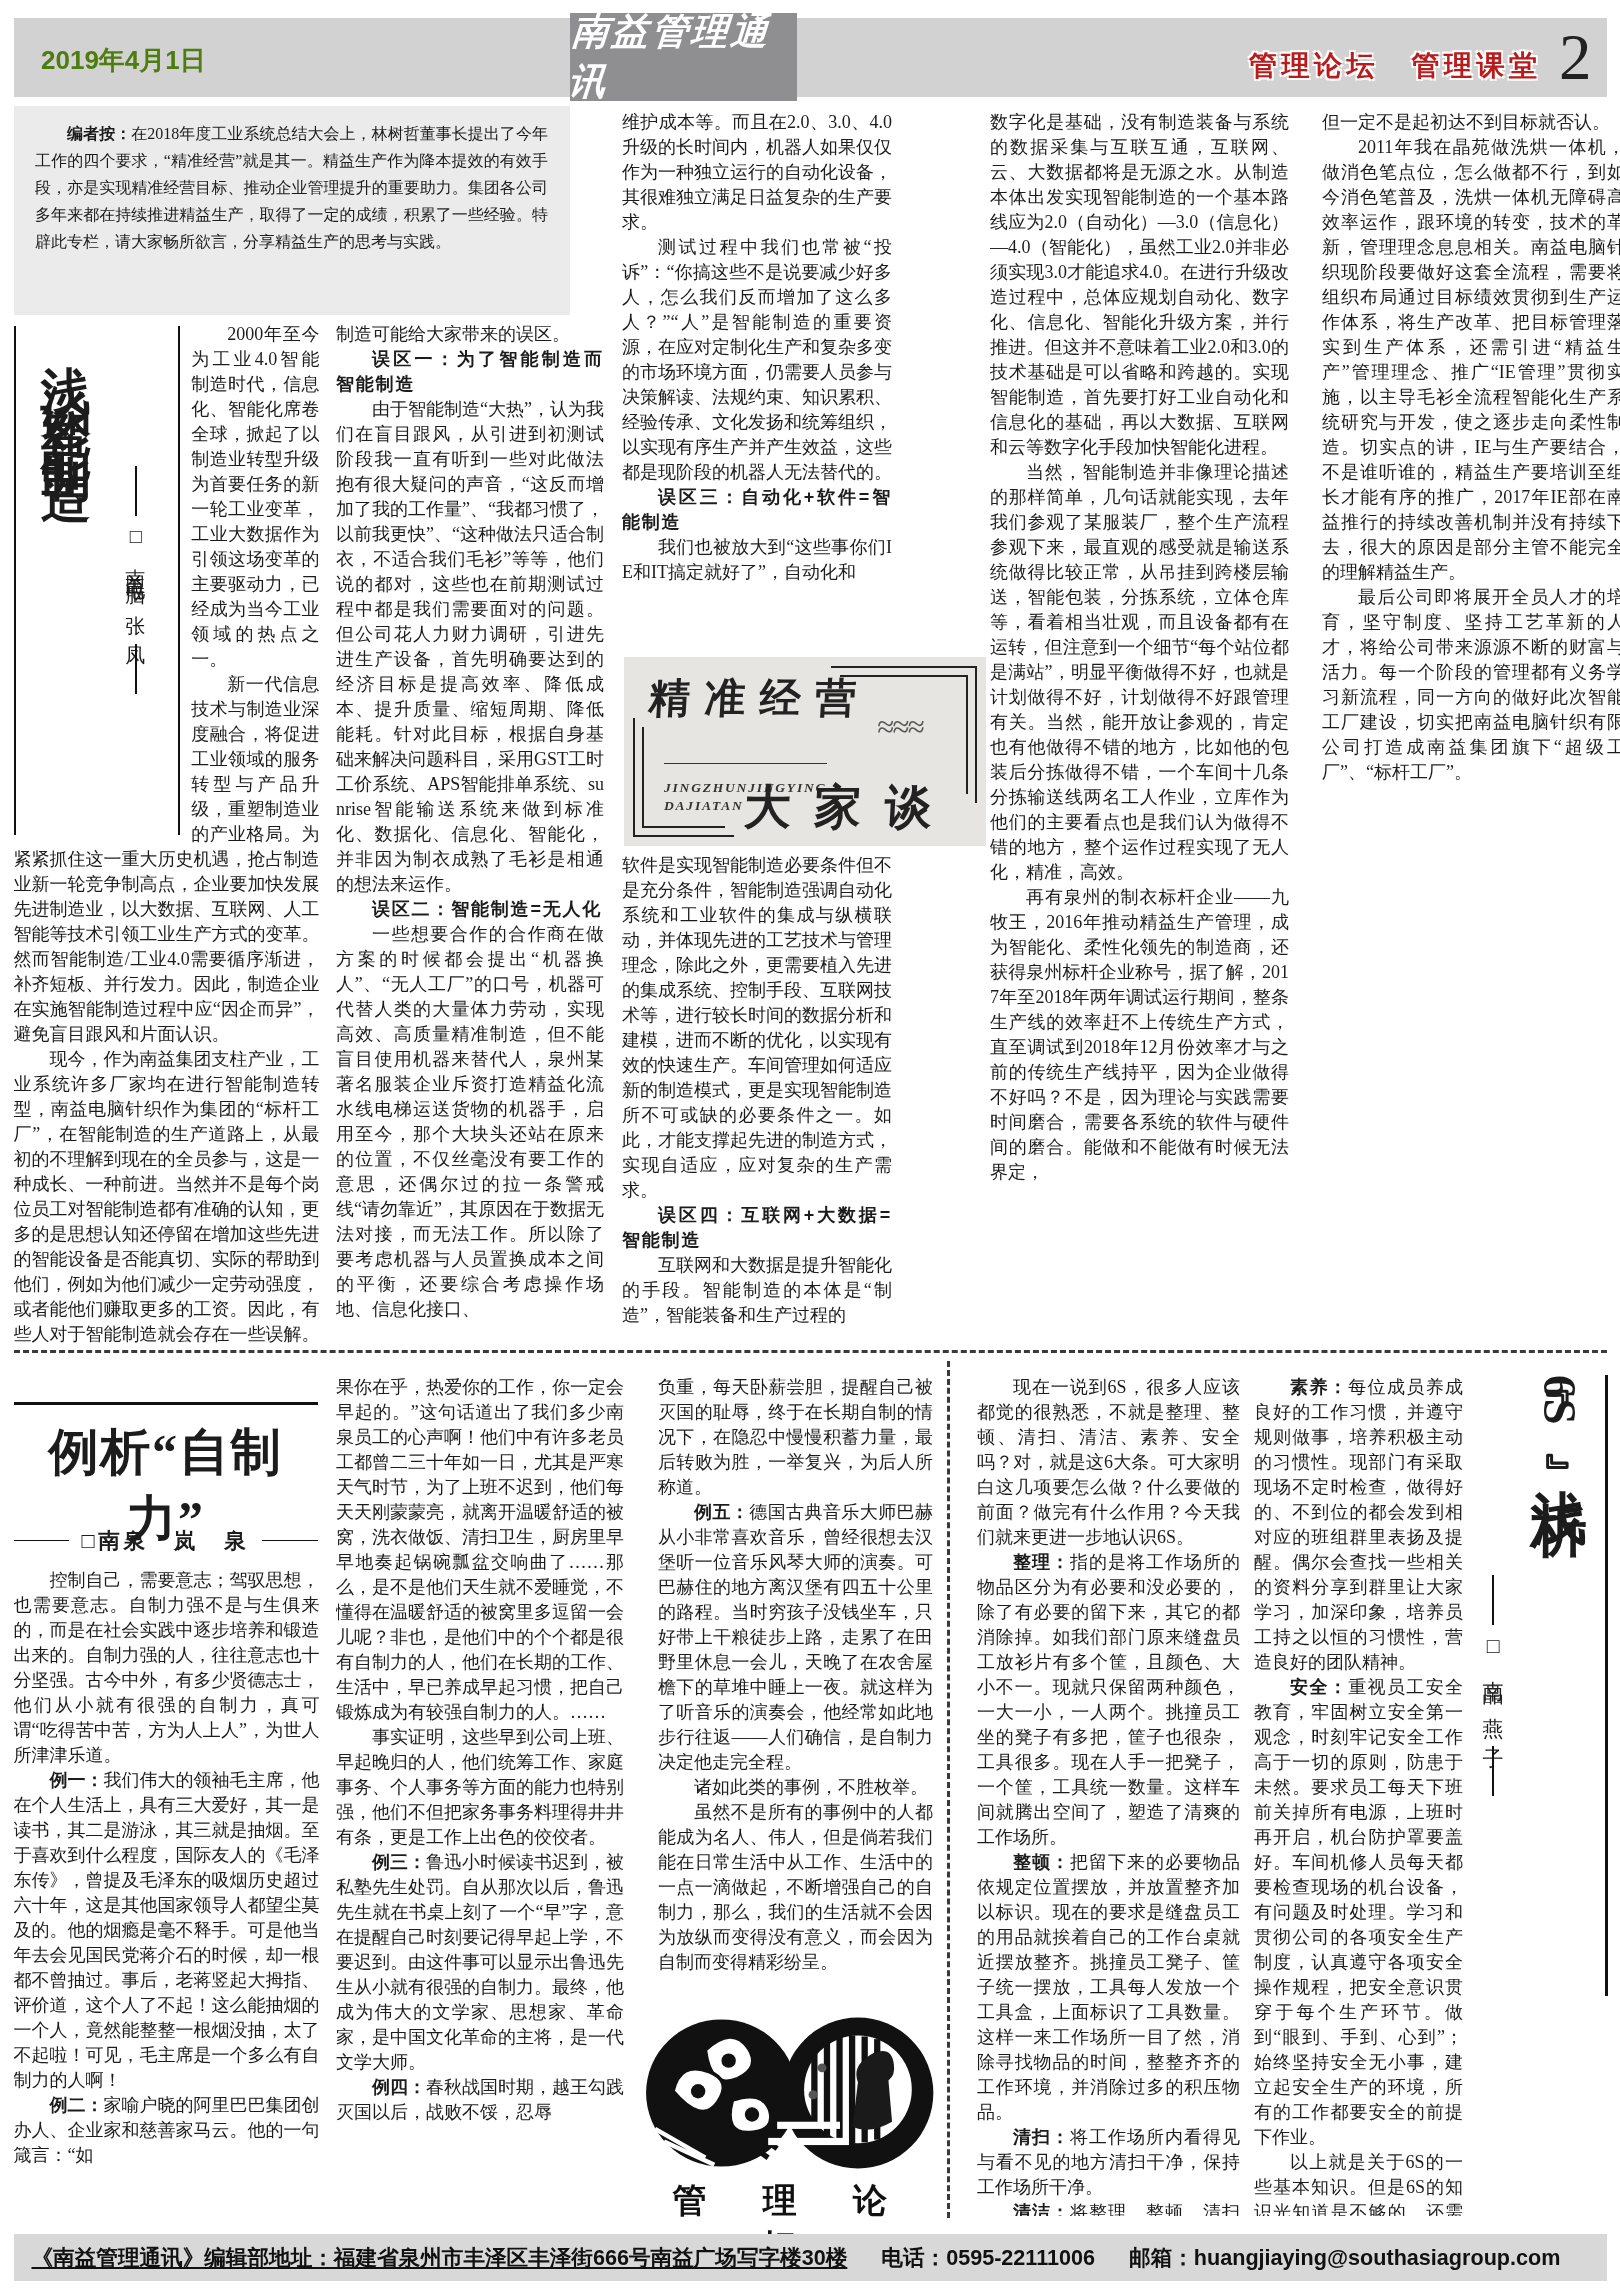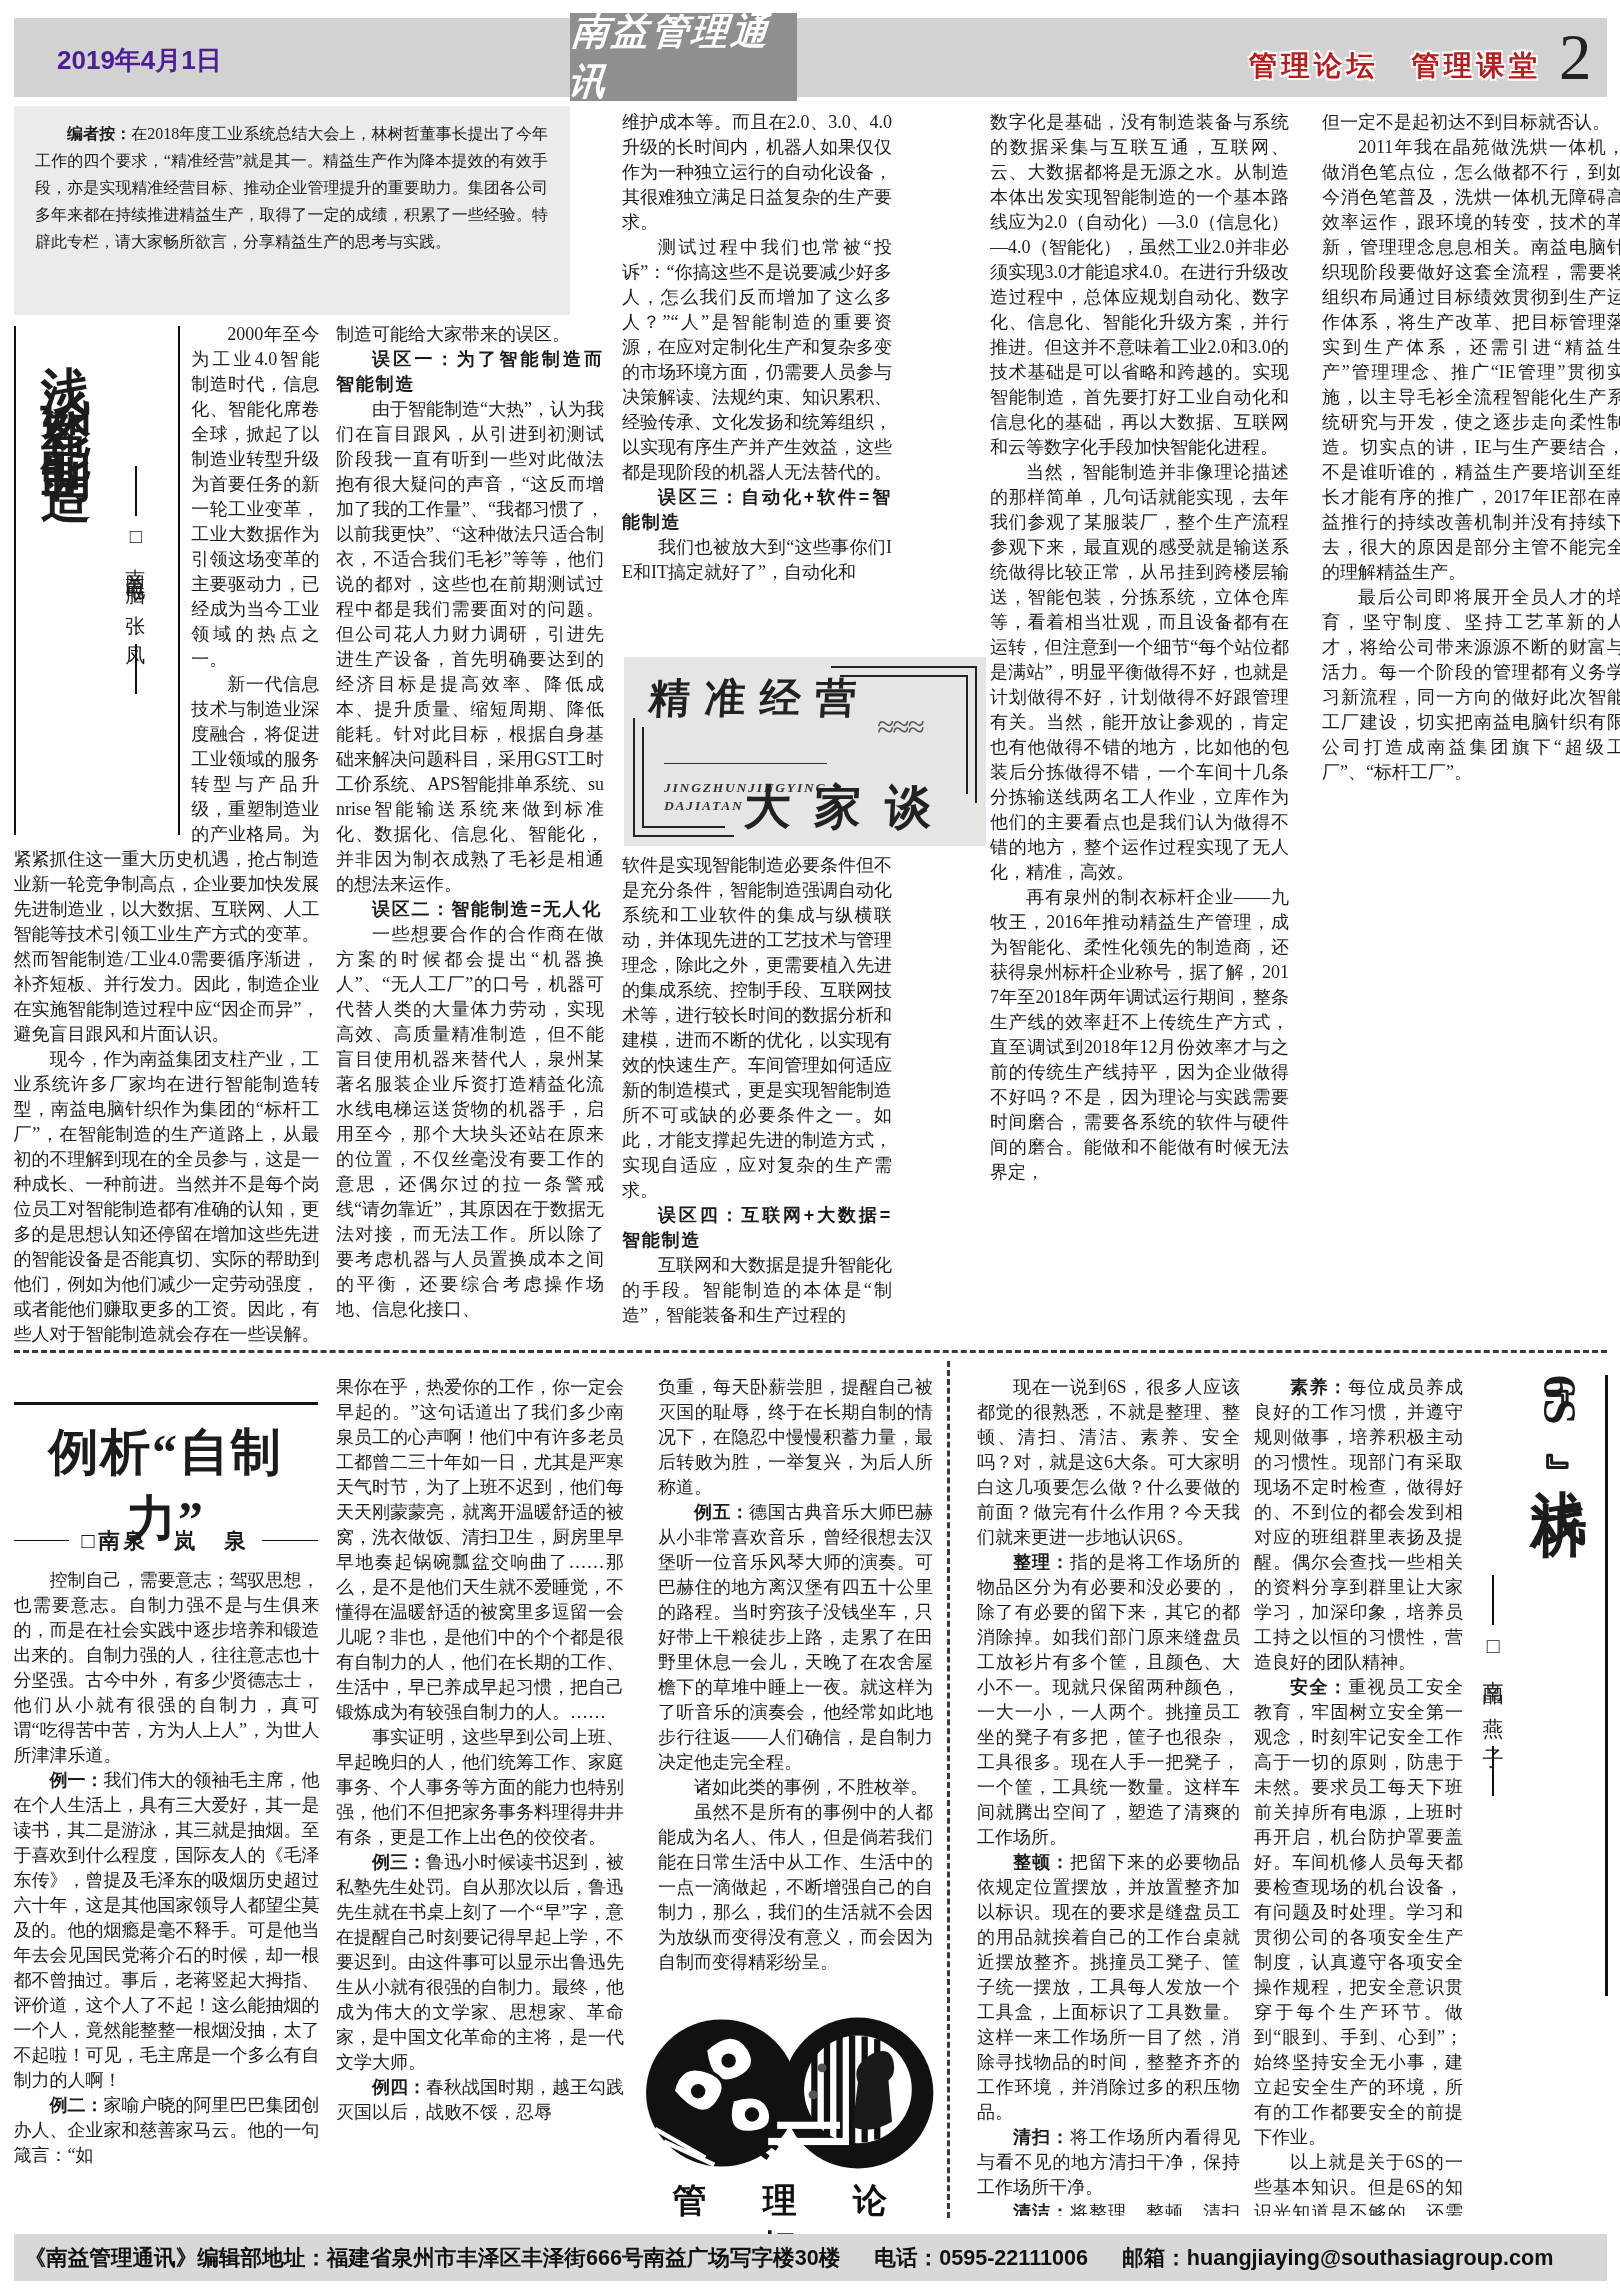--- a/index.html
+++ b/index.html
@@ -1,21 +1,21 @@
 <!DOCTYPE html>
 <html style="font-size:14.4px"><head>
 <meta charset="utf-8">
 <style>
   html,body{margin:0;padding:0;background:#e9e9e7;}
   .page{position:relative;width:1620px;height:2288px;background:#ffffff;margin:0 auto;overflow:hidden;
         font-family:"Liberation Serif","DejaVu Serif",serif;color:#1c1c1c;}
   .abs{position:absolute;}
   
   .header-bar{left:13.5px;top:18px;width:1593px;height:79px;background:#d2d2d2;}
-  .date{left:57px;top:43px;font-family:"Liberation Sans","DejaVu Sans",sans-serif;font-size:26px;font-weight:bold;color:#4c1d95;}
+  .date{left:41px;top:43px;font-family:"Liberation Sans","DejaVu Sans",sans-serif;font-size:26px;font-weight:bold;color:#4d7c0f;}
   .masthead{left:570px;top:12.6px;width:227px;height:88px;background:#8f8f91;display:flex;align-items:center;justify-content:center;}
   .masthead-title{color:#fff;font-size:37px;font-weight:bold;font-style:italic;letter-spacing:2.7px;transform:skewX(-4deg);}
   .sections{left:1249px;top:47px;font-size:28px;font-weight:bold;letter-spacing:4.5px;color:#b91c1c;
             text-shadow:-1.8px -1.8px 0 #fff,1.8px -1.8px 0 #fff,-1.8px 1.8px 0 #fff,1.8px 1.8px 0 #fff;}
   .pagenum{left:1559px;top:20px;font-size:65px;font-family:"Liberation Serif",serif;color:#222;}
   
   .editor-box{left:13.5px;top:106px;width:556px;height:209px;background:#ebebeb;box-sizing:border-box;
               padding:14.4px 21.6px;overflow:hidden;}
   .editor-box p{margin:0;font-size:16px;line-height:27px;text-align:justify;text-indent:2em;}
   .editor-box b{font-family:"Liberation Sans","DejaVu Sans",sans-serif;}
@@ -59,21 +59,21 @@
   
   .a3-strip{left:1473px;top:1375px;width:135px;height:621px;display:flex;justify-content:space-between;}
   .a3-titlecol{display:flex;flex-direction:column;align-items:center;}
   .a3-bracket{writing-mode:vertical-rl;text-orientation:mixed;font-size:47px;font-weight:bold;line-height:1;}
   .a3-title{writing-mode:vertical-rl;text-orientation:upright;font-size:56px;font-weight:bold;letter-spacing:12.6px;margin-top:20px;line-height:1;}
   .a3-rule{width:2.7px;height:621px;background:#111;}
   
   .footer-bar{left:13.5px;top:2234px;width:1593px;height:47px;background:#d8d8d8;display:flex;align-items:center;
               font-family:"Liberation Sans","DejaVu Sans",sans-serif;font-size:21.6px;font-weight:bold;color:#111;}
   .footer-bar span{margin-left:34px;white-space:nowrap;}
-  .footer-bar span:first-child{margin-left:11px;}
+  .footer-bar span:first-child{margin-left:18px;text-decoration:underline;}
 </style>
 </head>
 <body>
 
 <div class="page">
 
   <div class="abs header-bar"></div>
   <div class="abs date">2019年4月1日</div>
   <div class="abs masthead">
     <span class="masthead-title">南益管理通讯</span>

